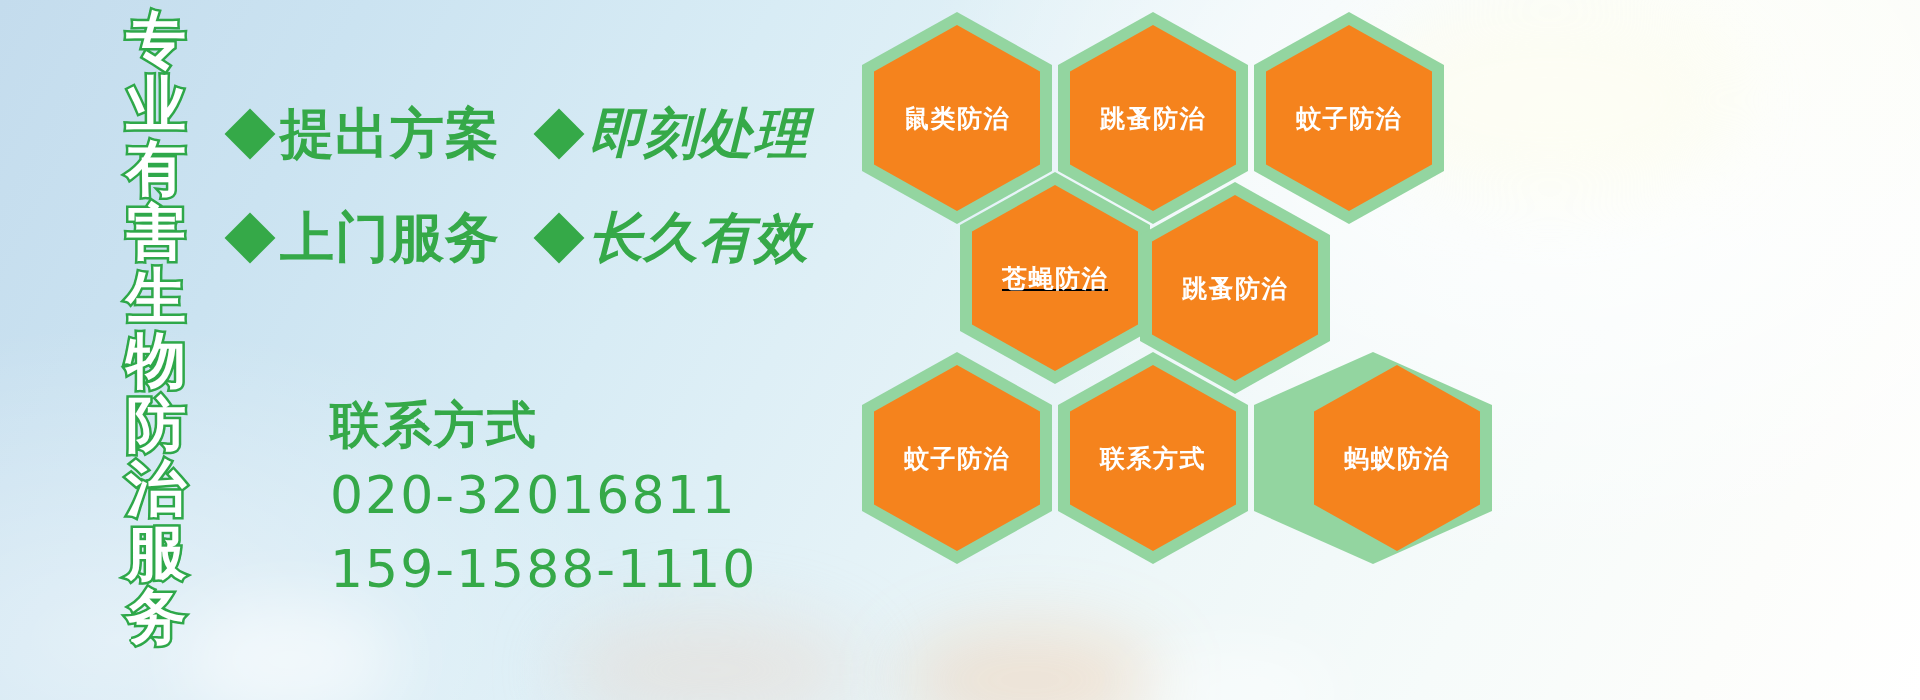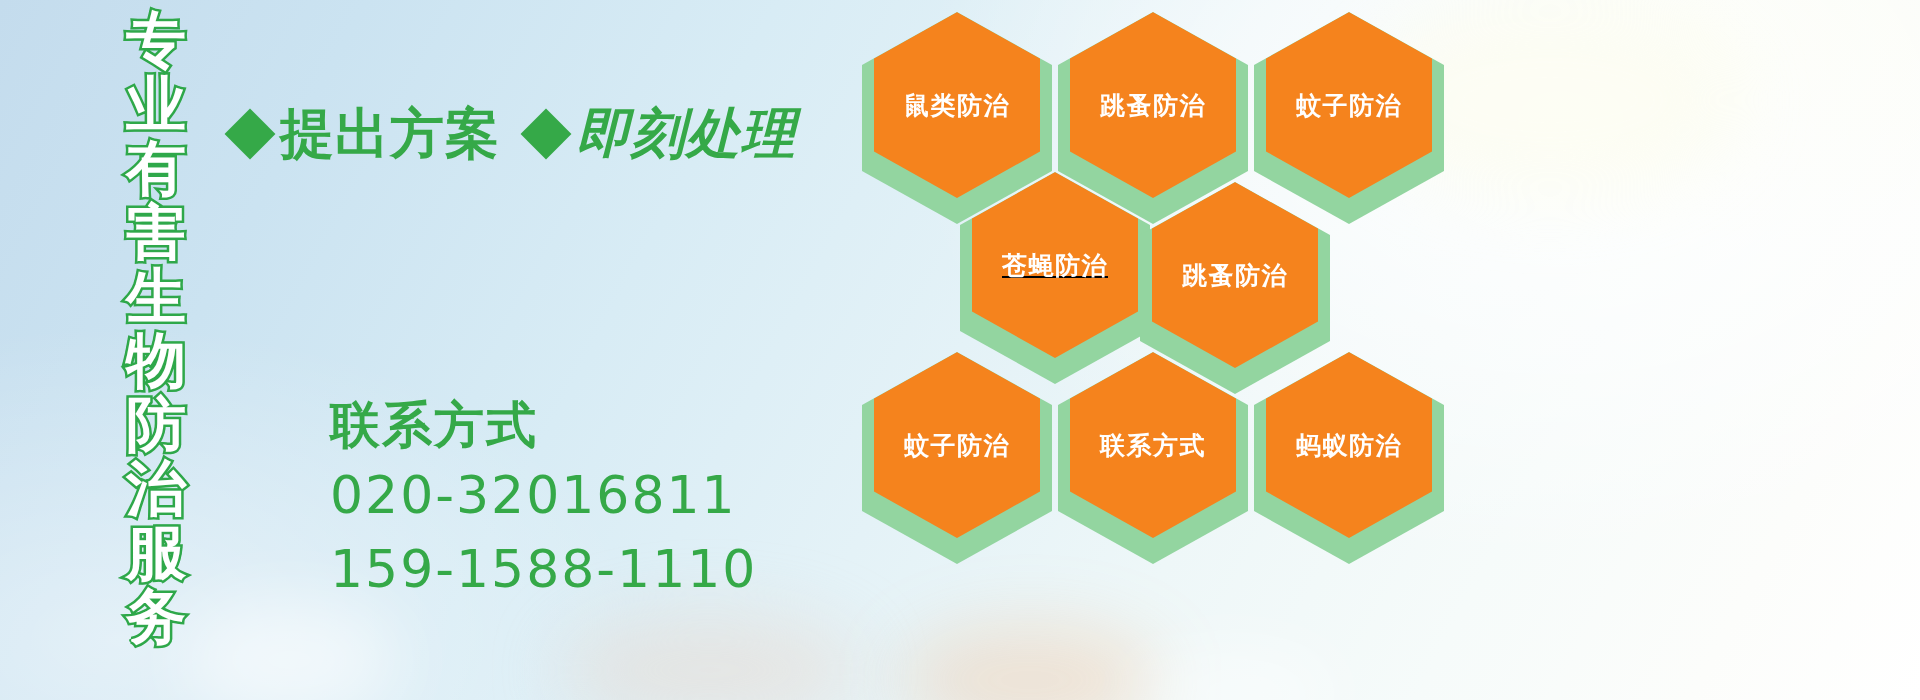--- a/index.html
+++ b/index.html
@@ -65,21 +65,21 @@
   #features {
     position: absolute;
     left: 232px;
     top: 82px;
     width: 640px;
   }
   .feature-row {
     display: flex;
     align-items: center;
     height: 104px;
-    gap: 6px;
+    gap: 19px;
   }
   .feature-item {
     display: flex;
     align-items: center;
     gap: 12px;
   }
   .feature-item + .feature-item { margin-left: 22px; font-style: italic; }
   .dm {
     width: 36px; height: 36px;
     background: #35a948;
@@ -129,20 +129,21 @@
     height: 560px;
   }
   .hex {
     position: absolute;
     width: 190px;
     height: 212px;
     -webkit-clip-path: polygon(50% 0%, 100% 25%, 100% 75%, 50% 100%, 0% 75%, 0% 25%);
     clip-path: polygon(50% 0%, 100% 25%, 100% 75%, 50% 100%, 0% 75%, 0% 25%);
     background: #93d5a0;
     display: flex;
+    align-items: center;
     justify-content: center;
   }
   .hex .hex-inner {
     width: 166px;
     height: 186px;
     -webkit-clip-path: polygon(50% 0%, 100% 25%, 100% 75%, 50% 100%, 0% 75%, 0% 25%);
     clip-path: polygon(50% 0%, 100% 25%, 100% 75%, 50% 100%, 0% 75%, 0% 25%);
     background: #f5831d;
     display: flex;
     align-items: center;
@@ -187,20 +188,30 @@
       <div class="feature-item">
         <span class="dm"></span>
         <span class="feature-text">提出方案</span>
       </div>
       <div class="feature-item">
         <span class="dm"></span>
         <span class="feature-text">即刻处理</span>
       </div>
     </div>
 
+    <div class="feature-row">
+      <div class="feature-item">
+        <span class="dm"></span>
+        <span class="feature-text">上门服务</span>
+      </div>
+      <div class="feature-item">
+        <span class="dm"></span>
+        <span class="feature-text">长久有效</span>
+      </div>
+    </div>
 
   </div>
 
   <div id="contact">
     <div class="contact-title">联系方式</div>
     <div class="contact-phone">020-32016811</div>
     <div class="contact-phone">159-1588-1110</div>
   </div>
 
   <div id="honeycomb">
@@ -235,21 +246,21 @@
     <div class="hex" style="left:0px;   top:348px;">
       <div class="hex-inner">
         <span class="hex-label">蚊子防治</span>
       </div>
     </div>
     <div class="hex" style="left:196px; top:348px;">
       <div class="hex-inner">
         <span class="hex-label">联系方式</span>
       </div>
     </div>
-    <div class="hex" style="left:392px; top:348px;">
+    <div class="hex" style="left:392px; top:348px;padding-left:48px;">
       <div class="hex-inner">
         <span class="hex-label">蚂蚁防治</span>
       </div>
     </div>
 
   </div>
 
 </div>
 
 </body></html>

